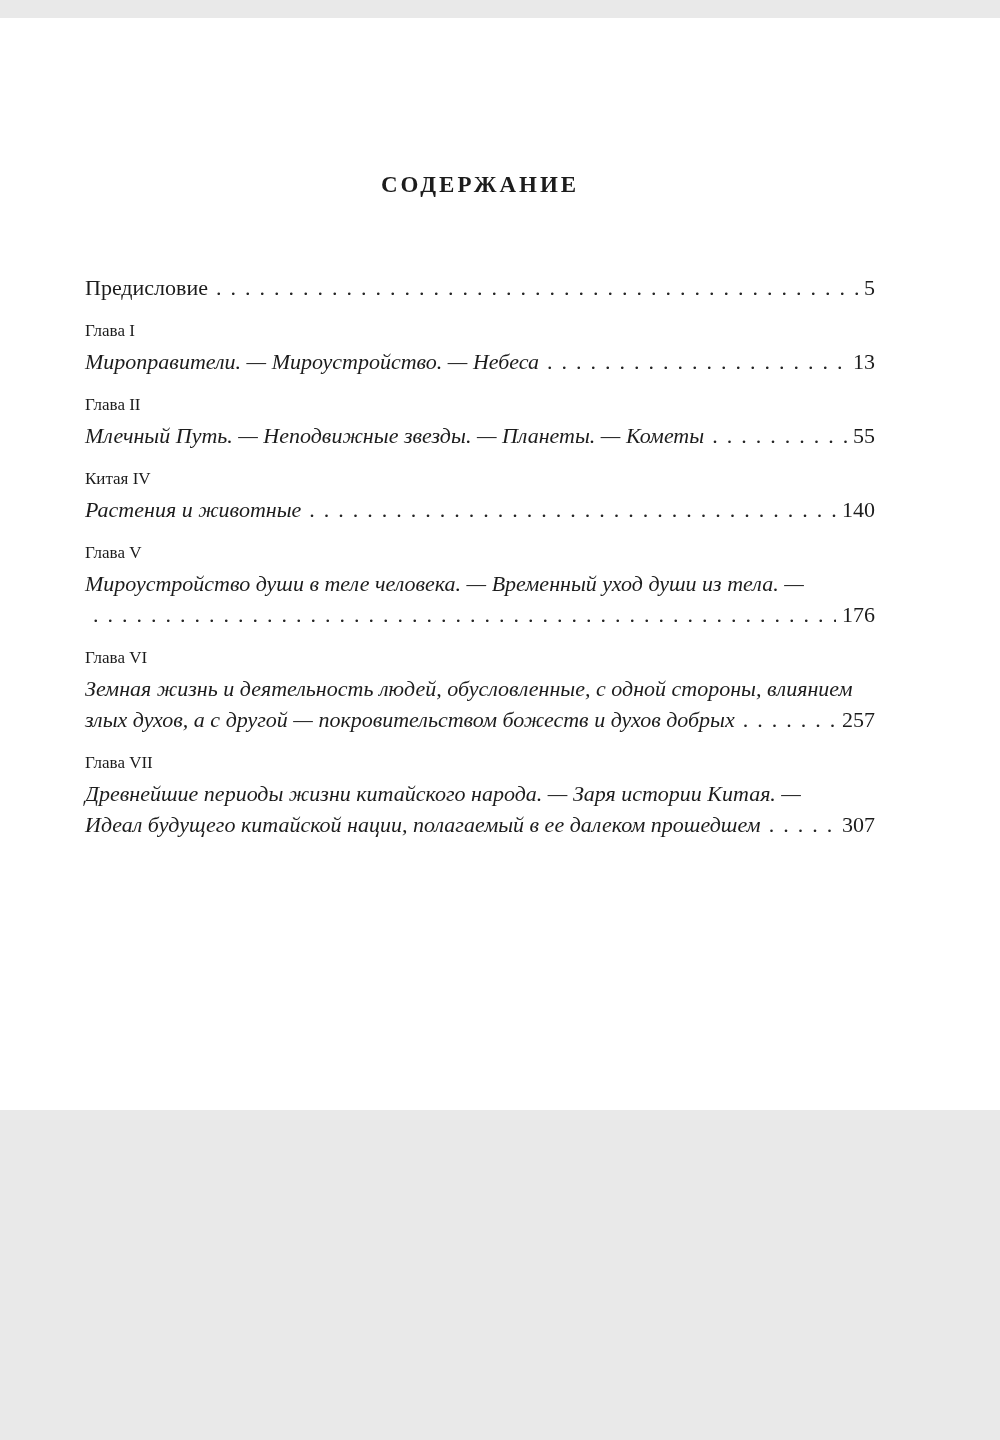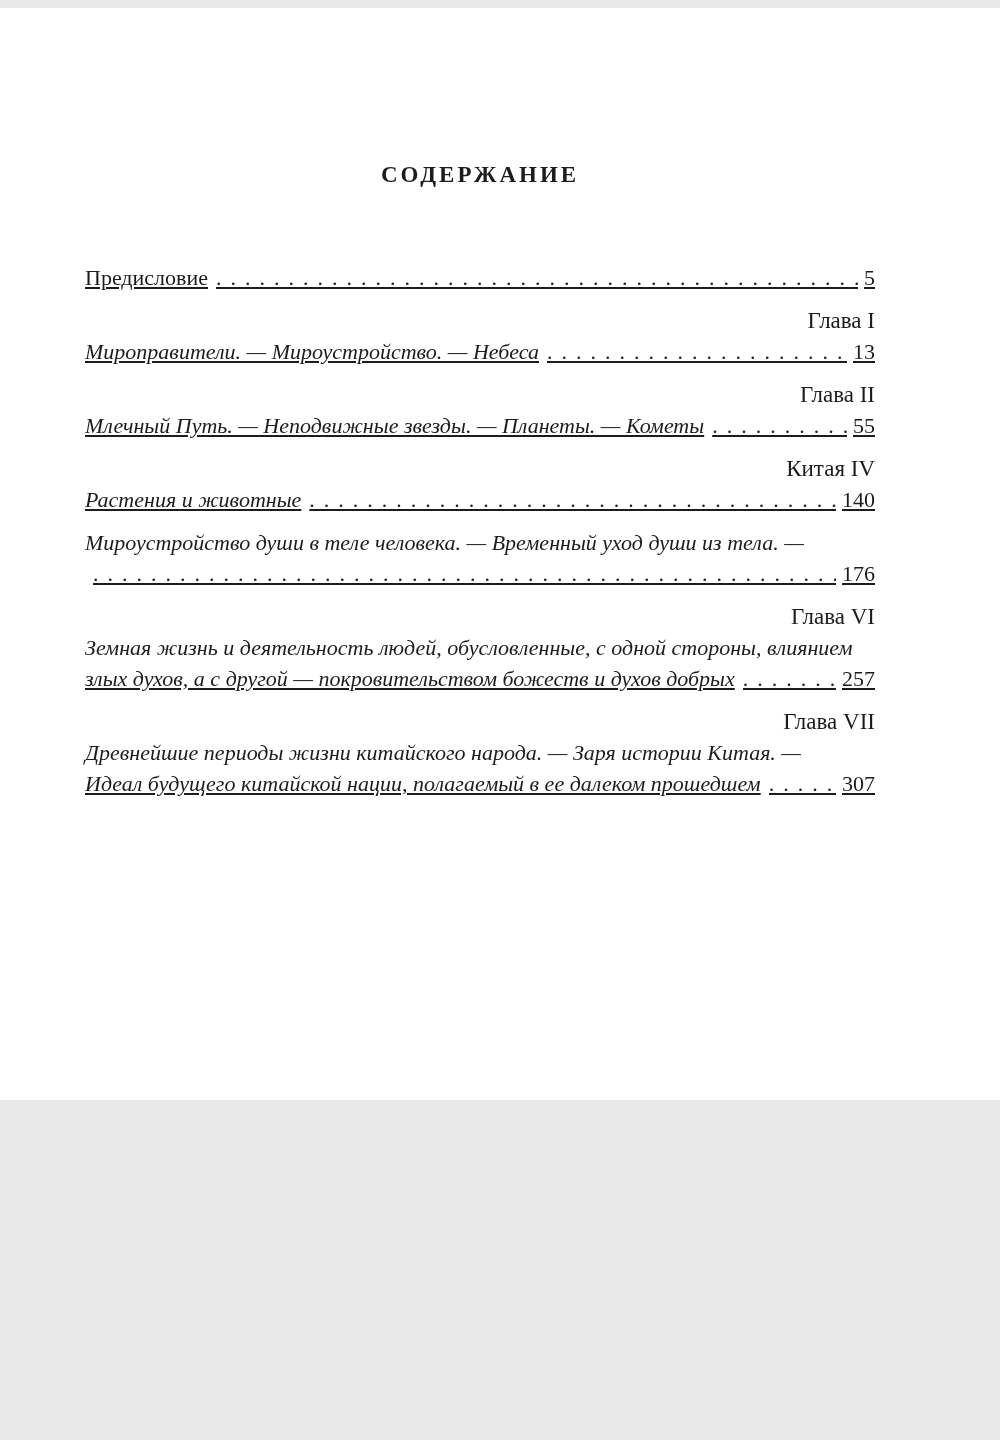--- a/index.html
+++ b/index.html
@@ -1,20 +1,20 @@
 <!DOCTYPE html>
 <html><head>
 <meta charset="utf-8">
 <style>
   html, body { margin: 0; padding: 0; background: #e9e9e9; }
   .page {
     position: relative;
     width: 1000px;
     height: 1092px;
-    margin: 8px auto;
+    margin: 18px auto;
     background: #ffffff;
     font-family: "Liberation Serif", "DejaVu Serif", serif;
     color: #1c1c1c;
     overflow: hidden;
   }
   .inner {
     position: absolute;
     left: 85px;
     top: 0;
     width: 790px;
@@ -27,26 +27,25 @@
     font-weight: 700;
     letter-spacing: 3px;
     line-height: 30px;
   }
   .toc {
     margin-top: 72px;
     font-size: 22px;
     line-height: 31px;
   }
   .entry { margin-bottom: 12px; }
-  .heading { font-size: 23px; text-align: right; }
+  .heading { font-size: 17px; }
   .italic { font-style: italic; }
   .line.last {
     display: flex;
     align-items: center;
-    text-decoration: underline;
   }
   .line .text { white-space: nowrap; }
   .leader {
     flex: 1;
     overflow: hidden;
     white-space: nowrap;
     margin: 0 4px 0 8px;
     font-style: normal;
   }
   .leader::after {
@@ -100,20 +99,21 @@
       <div class="entry">
         <div class="heading">Китая IV</div>
         <div class="line last">
           <span class="text italic">Растения и животные</span>
           <span class="leader"></span>
           <span class="pagenum">140</span>
         </div>
       </div>
 
       <div class="entry">
+        <div class="heading">Глава V</div>
         <div class="line italic">Мироустройство души в теле человека. — Временный уход души из тела. —</div>
         <div class="line last">
           <span class="leader"></span>
           <span class="pagenum">176</span>
         </div>
       </div>
 
       <div class="entry">
         <div class="heading">Глава VI</div>
         <div class="line italic">Земная жизнь и деятельность людей, обусловленные, с одной стороны, влиянием</div>

